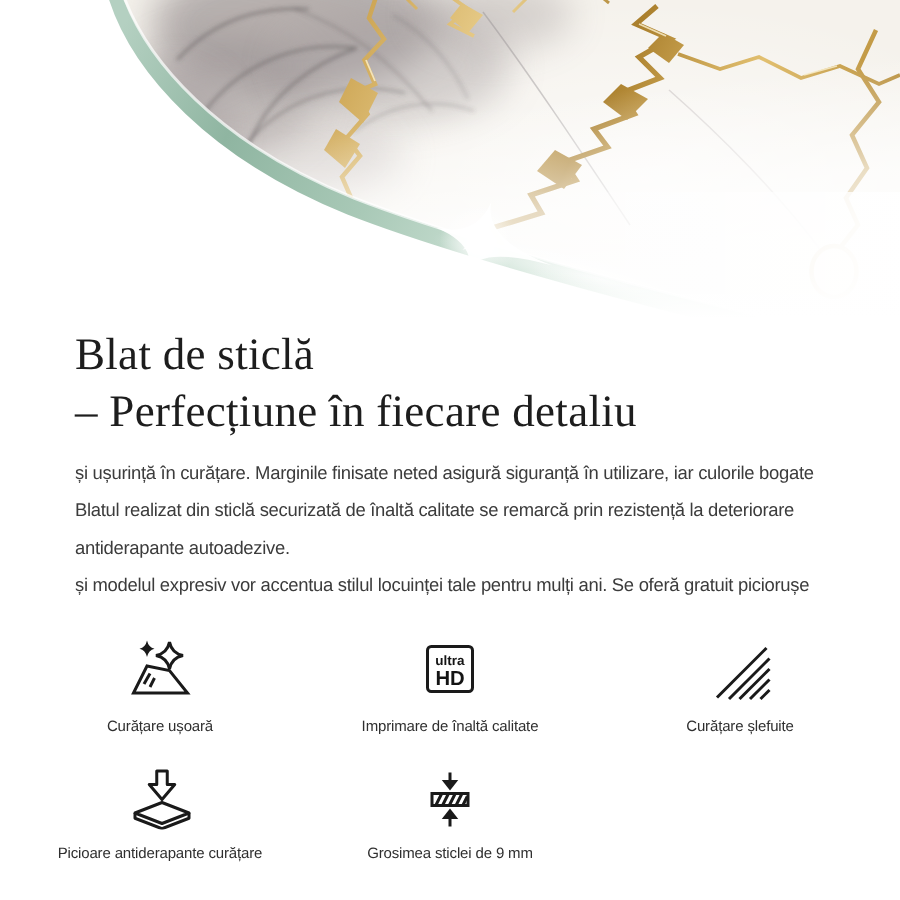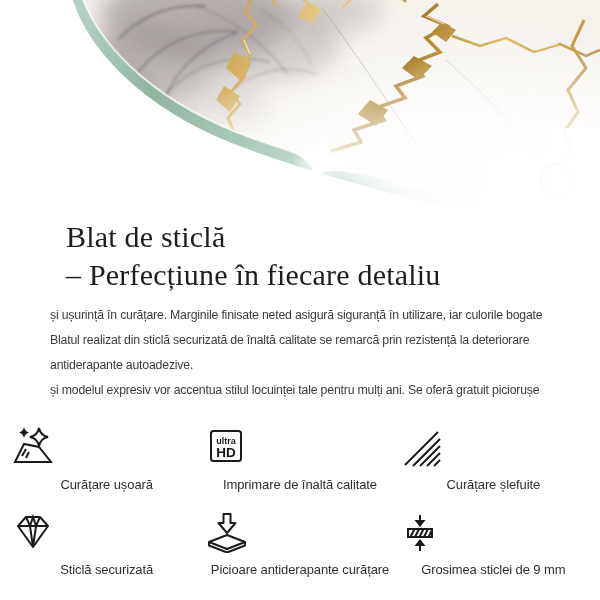--- a/index.html
+++ b/index.html
@@ -2,30 +2,30 @@
 <html lang="ro"><head>
 <meta charset="utf-8">
 <title>Blat de sticlă</title>
 <style>
   html,body{margin:0;padding:0;background:#fff;}
   body{width:600px;height:600px;overflow:hidden;font-family:"Liberation Sans","DejaVu Sans",sans-serif;}
   .page{position:relative;width:600px;height:600px;background:#fff;}
   .hero{position:relative;width:600px;height:212px;overflow:hidden;background:#fff;}
   .hero svg{display:block;}
   .content{padding:0 50px;}
-  h1{margin:6px 16px 0;font-family:"Liberation Serif","DejaVu Serif",serif;font-weight:400;
+  h1{margin:6px 0 0;font-family:"Liberation Serif","DejaVu Serif",serif;font-weight:400;
      font-size:30px;line-height:38px;color:#1d1d1d;letter-spacing:.2px;}
   h1 span{display:block;}
   .desc{margin-top:9px;color:#3c3c3c;font-size:12.3px;line-height:25px;letter-spacing:-.2px;}
   .desc-line{white-space:nowrap;}
   .features{margin:20px 10px 0;display:grid;grid-template-columns:repeat(3,1fr);row-gap:16px;}
-  .feature{display:flex;flex-direction:column;text-align:center;}
+  .feature{display:flex;flex-direction:column;align-items:center;text-align:center;}
   .feature-icon{width:46px;height:46px;display:flex;align-items:center;justify-content:center;}
   .feature-icon svg{width:44px;height:44px;}
-  .feature-label{margin-top:9px;font-size:13px;line-height:14px;color:#2f2f2f;letter-spacing:-.1px;}
+  .feature-label{margin-top:9px;font-size:10px;line-height:14px;color:#2f2f2f;letter-spacing:-.1px;}
   .ico{stroke:#1a1a1a;fill:none;stroke-width:2;}
   .ico-fill{fill:#1a1a1a;stroke:none;}
   .hd-txt{font-family:"Liberation Sans","DejaVu Sans",sans-serif;fill:#141414;text-anchor:middle;}
 </style>
 </head>
 <body>
 
 <div class="page">
 
   <div class="hero">
@@ -190,31 +190,20 @@
           <path class="ico" stroke-width="4.5" d="M7,41 L40,8"></path>
           <path class="ico" stroke-width="3.2" d="M15,42 L42,15"></path>
           <path class="ico" stroke-width="3.2" d="M22,42 L42,22"></path>
           <path class="ico" stroke-width="3.2" d="M29,42 L42,29"></path>
           <path class="ico" stroke-width="3.2" d="M36,42 L42,36"></path>
         </svg>
       </div>
       <div class="feature-label">Curățare șlefuite</div>
     </div>
 
-    <div class="feature">
-      <div class="feature-icon">
-        <svg viewBox="0 0 44 44">
-          <path class="ico" stroke-width="2.2" stroke-linejoin="round" d="M7,17 L15,8 L29,8 L37,17 L22,38 Z"></path>
-          <path class="ico" stroke-width="2" d="M7,17 L37,17"></path>
-          <path class="ico" stroke-width="2" d="M15,8 L19,17 L22,8 L25,17 L29,8"></path>
-          <path class="ico" stroke-width="2" d="M19,17 L22,38 L25,17"></path>
-        </svg>
-      </div>
-      <div class="feature-label">Sticlă securizată</div>
-    </div>
 
     <div class="feature">
       <div class="feature-icon">
         <svg viewBox="0 0 44 44">
           <path class="ico" stroke-linejoin="round" d="M19.5,5 L26.5,5 L26.5,14 L31.5,14 L23,24 L14.5,14 L19.5,14 Z"></path>
           <path class="ico" stroke-linejoin="round" d="M5,33 L23,26 L41,33 L23,40 Z"></path>
           <path class="ico" stroke-linejoin="round" d="M5,33 L5,36.5 L23,43.5 L41,36.5 L41,33"></path>
         </svg>
       </div>
       <div class="feature-label">Picioare antiderapante curățare</div>

